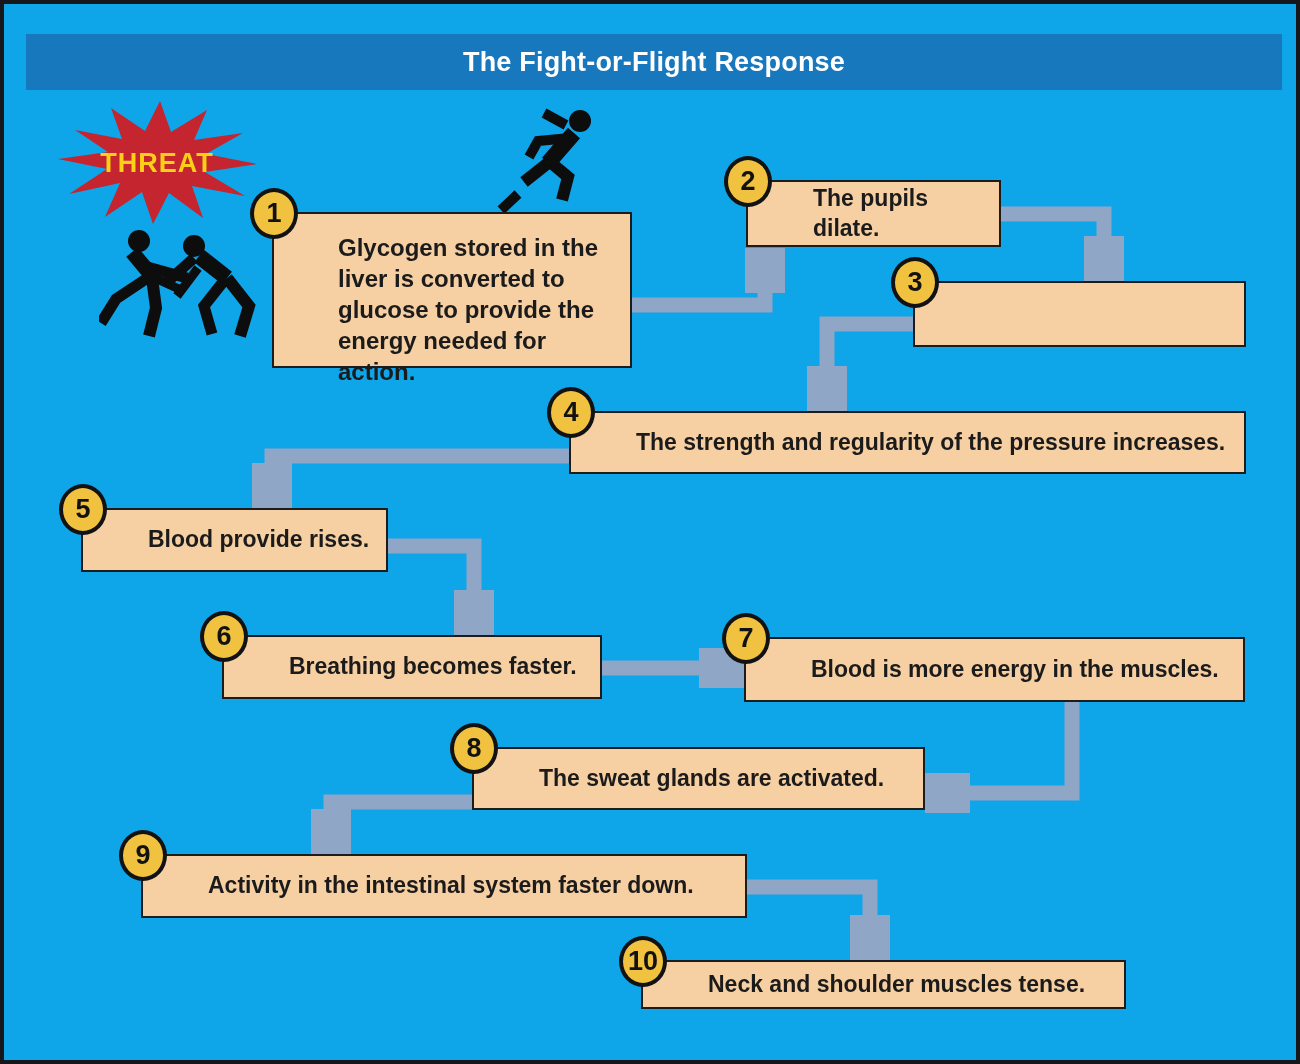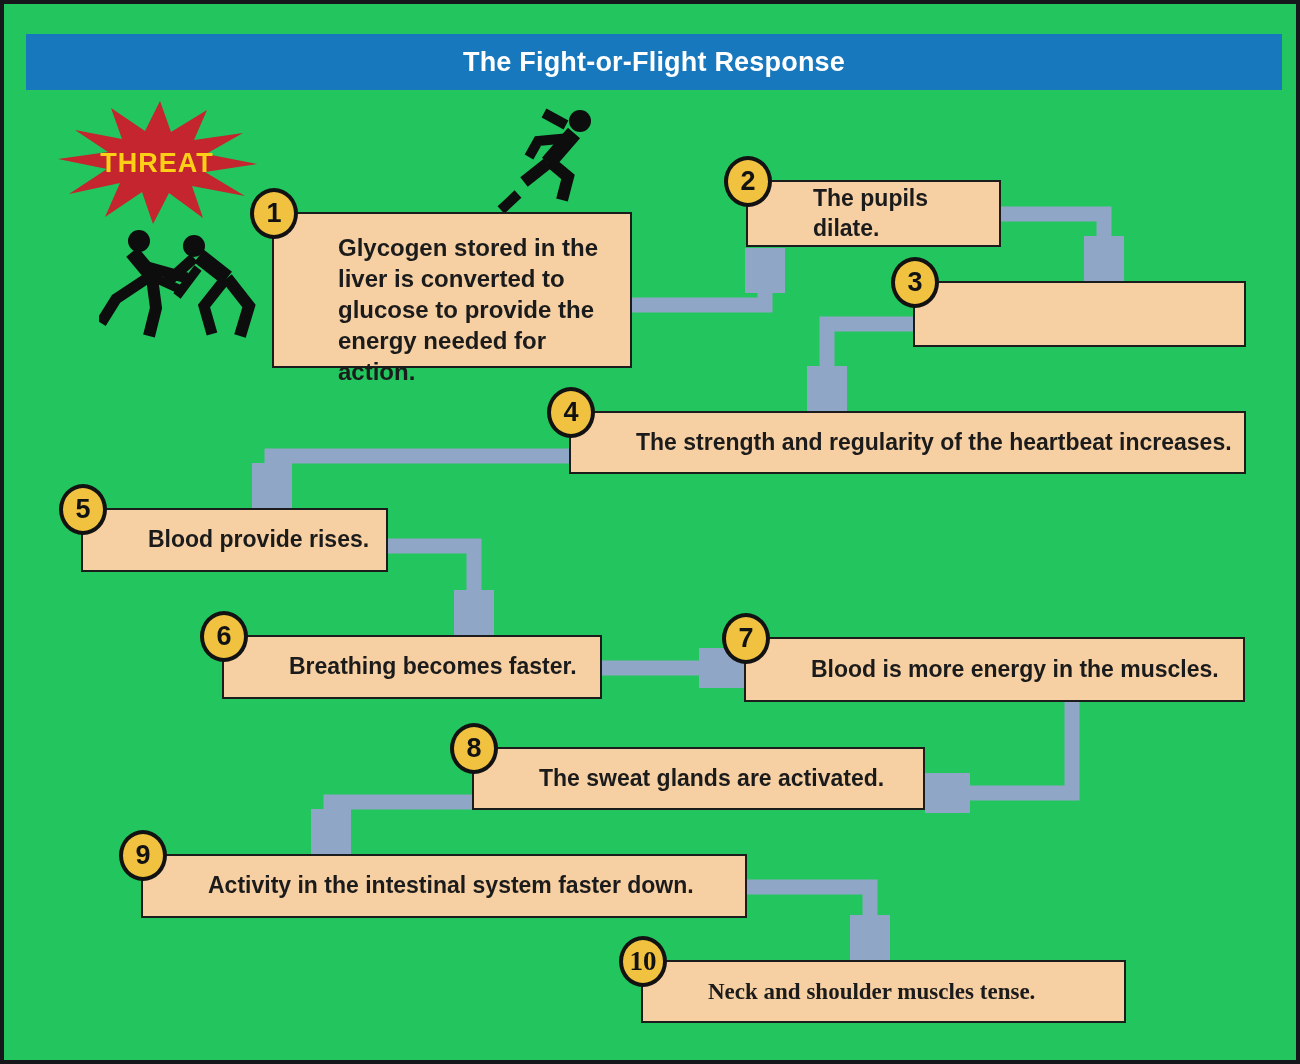--- a/index.html
+++ b/index.html
@@ -3,21 +3,21 @@
 <meta charset="utf-8">
 <style>
   * { margin: 0; padding: 0; box-sizing: border-box; }
   html, body { background: #ffffff; }
   body { font-family: "Liberation Sans", "DejaVu Sans", sans-serif; }
 
   .canvas {
     position: relative;
     width: 1300px;
     height: 1064px;
-    background: #22c55e;
+    background: #0ea5e9;
     border: 4px solid #15171a;
     overflow: hidden;
   }
 
   
   .title-bar {
     position: absolute;
     left: 22px; top: 30px;
     width: 1256px; height: 56px;
     background: #1878bd;
@@ -97,21 +97,21 @@
   
   .b1  { left: 268px; top: 208px; width: 360px; height: 156px; }
   .b2  { left: 742px; top: 176px; width: 255px; height:  67px; }
   .b3  { left: 909px; top: 277px; width: 333px; height:  66px; }
   .b4  { left: 565px; top: 407px; width: 677px; height:  63px; }
   .b5  { left:  77px; top: 504px; width: 307px; height:  64px; }
   .b6  { left: 218px; top: 631px; width: 380px; height:  64px; }
   .b7  { left: 740px; top: 633px; width: 501px; height:  65px; }
   .b8  { left: 468px; top: 743px; width: 453px; height:  63px; }
   .b9  { left: 137px; top: 850px; width: 606px; height:  64px; }
-  .b10 { left: 637px; top: 956px; width: 485px; height:  63px; font-family: Liberation Serif, serif; }
+  .b10 { left: 637px; top: 956px; width: 485px; height:  49px; }
 </style>
 </head>
 <body>
 
 <div class="canvas">
 
   <div class="title-bar">
     <span>The Fight-or-Flight Response</span>
   </div>
 
@@ -182,21 +182,21 @@
     <span class="badge">2</span>
     <span class="txt">The pupils dilate.</span>
   </div>
 
   <div class="step b3">
     <span class="badge">3</span>
   </div>
 
   <div class="step b4">
     <span class="badge">4</span>
-    <span class="txt">The strength and regularity of the heartbeat increases.</span>
+    <span class="txt">The strength and regularity of the pressure increases.</span>
   </div>
 
   <div class="step b5">
     <span class="badge">5</span>
     <span class="txt">Blood provide rises.</span>
   </div>
 
   <div class="step b6">
     <span class="badge">6</span>
     <span class="txt">Breathing becomes faster.</span>

